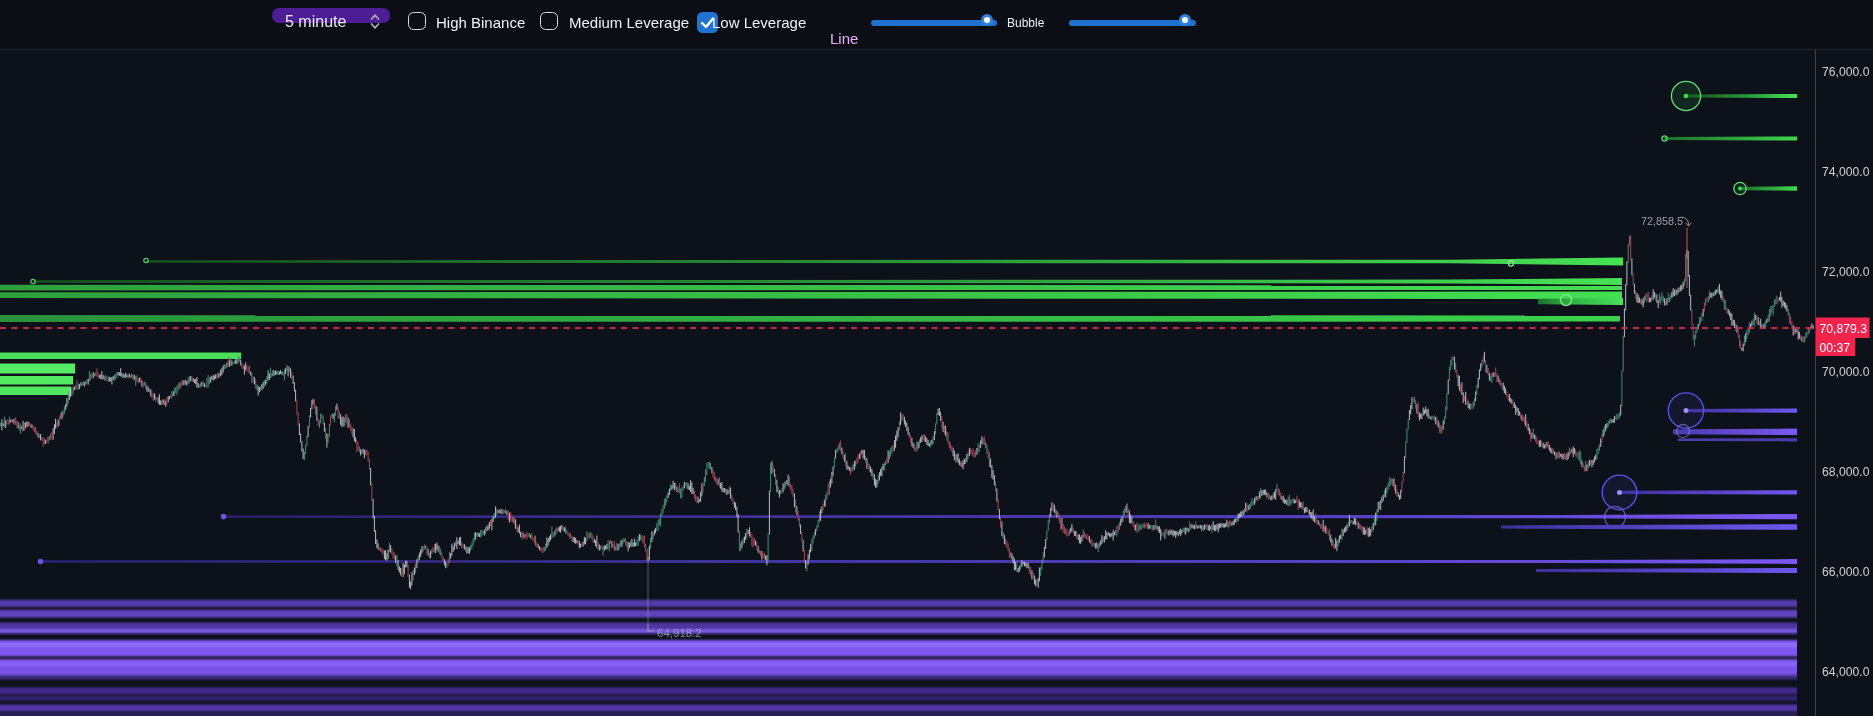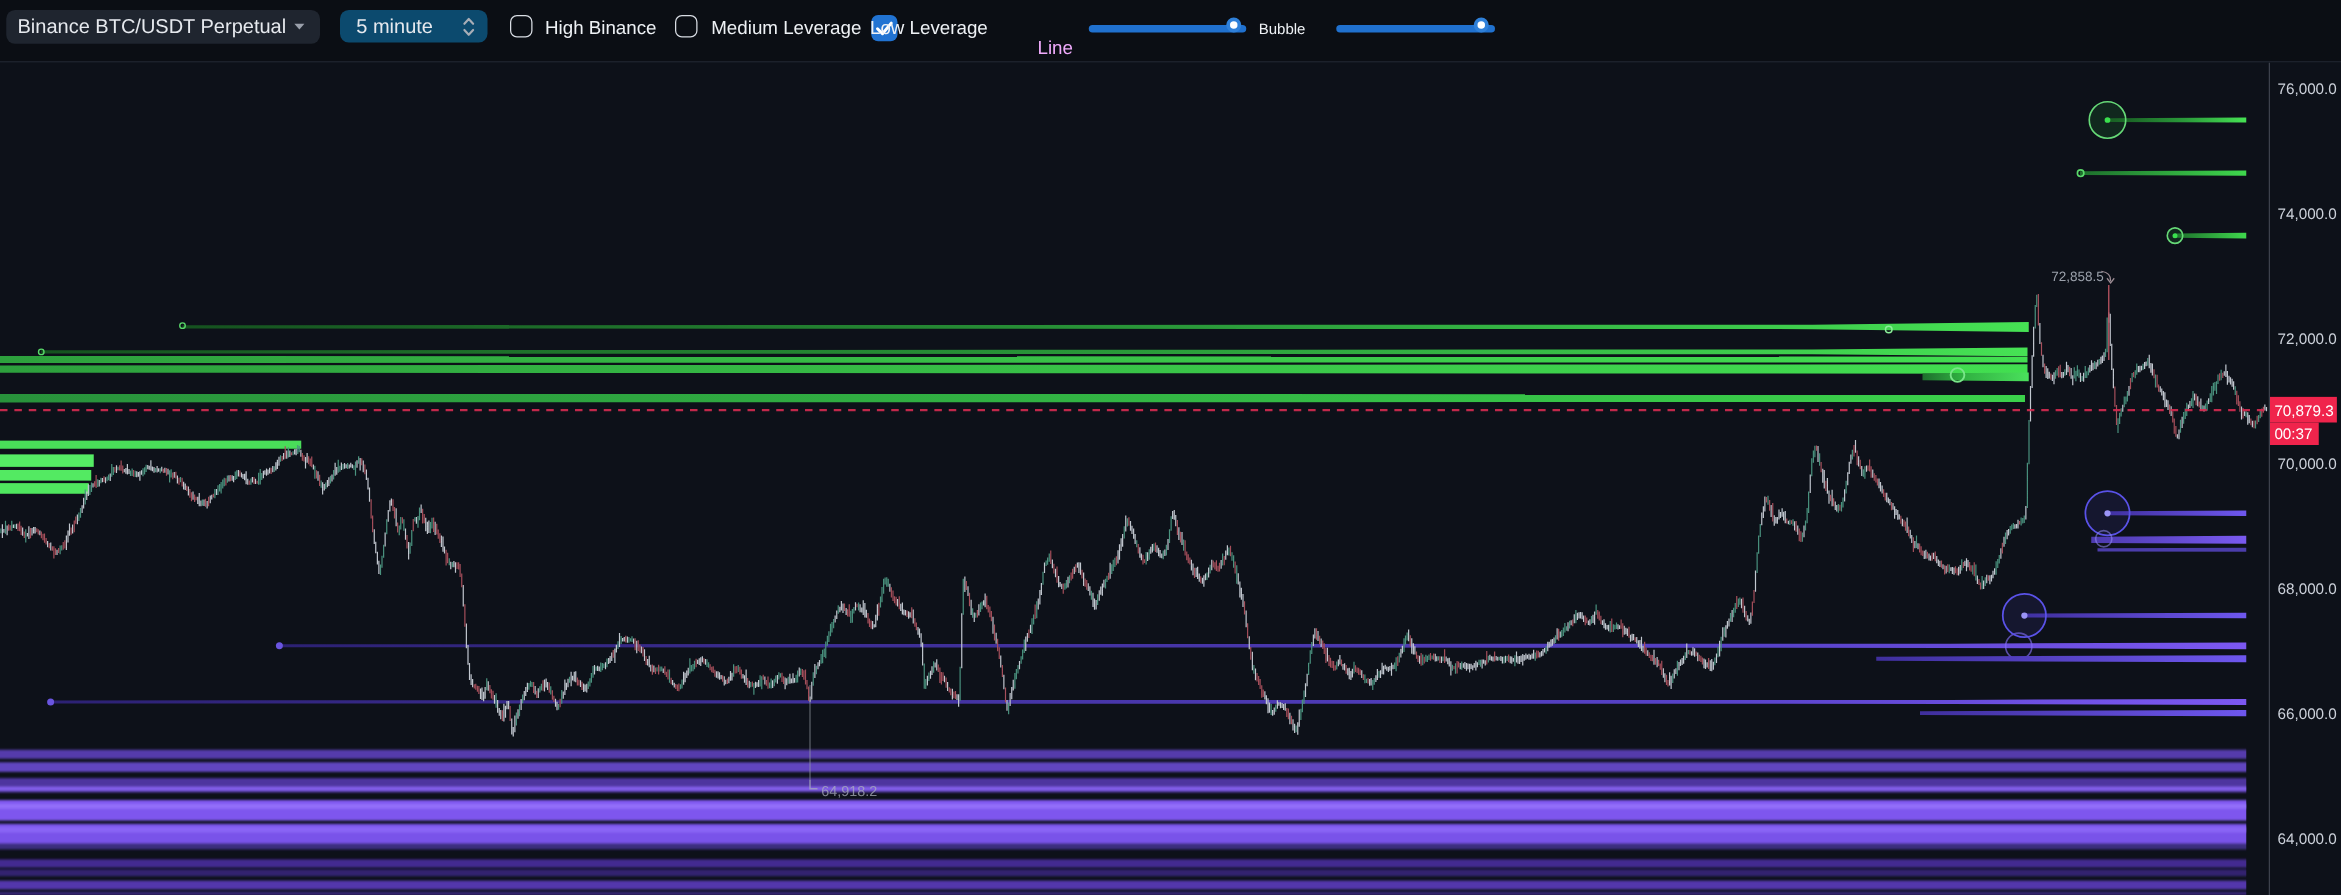--- a/index.html
+++ b/index.html
@@ -2,41 +2,35 @@
 <html><head><meta charset="utf-8"><title>Chart</title>
 <style>
 html,body{margin:0;padding:0;background:#0d1119;width:1873px;height:716px;overflow:hidden;
 font-family:"Liberation Sans",sans-serif;}
 *{box-sizing:border-box}
 </style></head>
 <body>
 <div style="position:relative;width:1873px;height:716px">
 
 <div style="position:absolute;left:0;top:0;width:1873px;height:50px;background:#0b0e14;border-bottom:1px solid #232933">
-  <div style="position:absolute;left:5px;top:8px;width:251px;height:27px;background:#1f252f;border-radius:7px;">
-    <span style="position:absolute;left:9px;top:0;line-height:27px;font-size:16px;color:#e6e9ee">Binance BTC/USDT Perpetual</span>
-    <svg style="position:absolute;right:12px;top:10px" width="9" height="7" viewBox="0 0 9 7">
-          <path d="M0.5,1 L4.5,5.5 L8.5,1" fill="#9aa0ab"></path>
-        </svg>
-  </div>
-  <div style="position:absolute;left:272px;top:8px;width:118px;height:26px;background:#0c4a6e;border-radius:7px;">
+  <div style="position:absolute;left:272px;top:8px;width:118px;height:15px;background:#4c1d95;border-radius:7px;">
     <span style="position:absolute;left:13px;top:0;line-height:27px;font-size:16px;color:#e6e9ee">5 minute</span>
     <svg style="position:absolute;right:10px;top:5px" width="10" height="17" viewBox="0 0 10 17">
       <path d="M1.5,6 L5,2.2 L8.5,6" fill="none" stroke="#a8adb6" stroke-width="1.7" stroke-linecap="round" stroke-linejoin="round"></path>
       <path d="M1.5,11 L5,14.8 L8.5,11" fill="none" stroke="#a8adb6" stroke-width="1.7" stroke-linecap="round" stroke-linejoin="round"></path>
     </svg>
   </div>
   <div style="position:absolute;left:408px;top:12px;width:18px;height:18px;background:transparent;border:1.6px solid #d9dde4;border-radius:5.5px"></div>
   <div style="position:absolute;left:436px;top:0;height:46px;line-height:46px;font-size:15px;color:#eef1f5">High Binance</div>
   <div style="position:absolute;left:540px;top:12px;width:18px;height:18px;background:transparent;border:1.6px solid #d9dde4;border-radius:5.5px"></div>
   <div style="position:absolute;left:569px;top:0;height:46px;line-height:46px;font-size:15px;color:#eef1f5">Medium Leverage</div>
   <div style="position:absolute;left:697px;top:12px;width:21px;height:21px;background:#2173d2;border-radius:5.5px"><svg width="21" height="21" viewBox="0 0 21 21">
           <path d="M5,11 l4,4 l7,-8.5" fill="none" stroke="#fff" stroke-width="2.4" stroke-linecap="round" stroke-linejoin="round"></path>
         </svg></div>
-  <div style="position:absolute;left:696px;top:0;height:46px;line-height:46px;font-size:15px;color:#eef1f5">Low Leverage</div>
+  <div style="position:absolute;left:712px;top:0;height:46px;line-height:46px;font-size:15px;color:#eef1f5">Low Leverage</div>
   <div style="position:absolute;left:830px;top:16px;height:46px;line-height:46px;font-size:15px;color:#f0abfc">Line</div>
   <div style="position:absolute;left:871px;top:20px;width:126px;height:6px;background:#2071cf;border-radius:3px"></div>
       <div style="position:absolute;left:981px;top:14px;width:12px;height:12px;background:#fff;border:3px solid #2f80d9;border-radius:50%"></div>
   <div style="position:absolute;left:1007px;top:0;height:46px;line-height:46px;font-size:12px;color:#eef1f5">Bubble</div>
   <div style="position:absolute;left:1069px;top:20px;width:127px;height:6px;background:#2071cf;border-radius:3px"></div>
       <div style="position:absolute;left:1179px;top:14px;width:12px;height:12px;background:#fff;border:3px solid #2f80d9;border-radius:50%"></div>
 </div>
 <svg width="1873" height="666" viewBox="0 50 1873 666" style="position:absolute;left:0;top:50px" xmlns="http://www.w3.org/2000/svg">
       <defs>
         <linearGradient id="g1" x1="0" y1="0" x2="1" y2="0">

